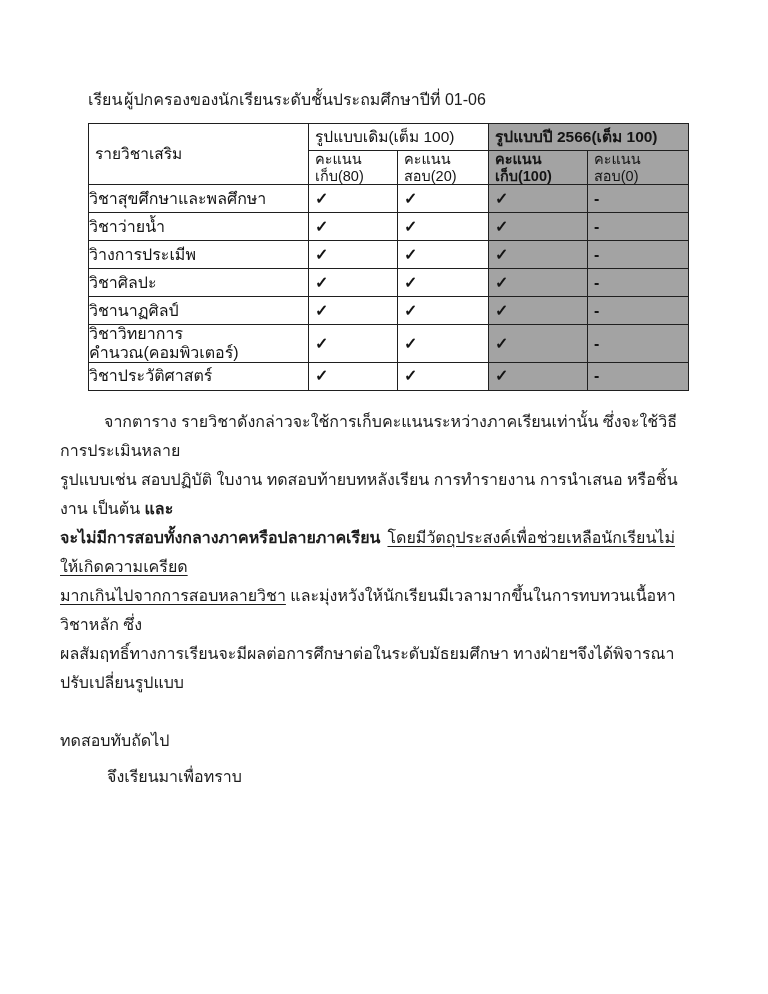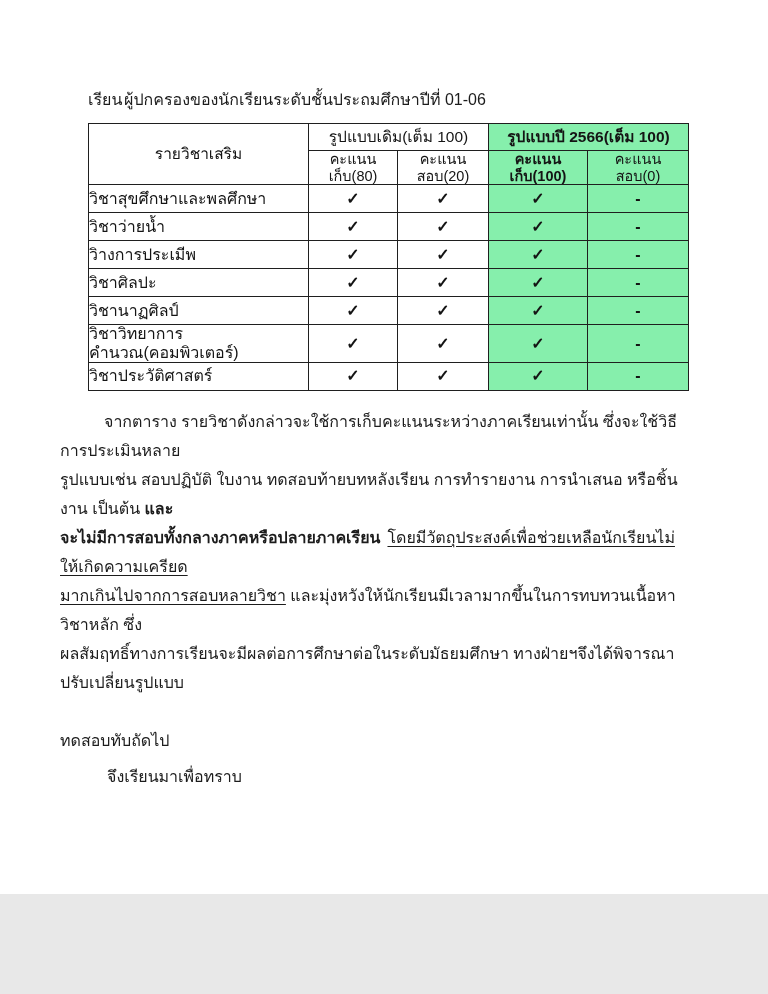--- a/index.html
+++ b/index.html
@@ -1,19 +1,19 @@
 <!DOCTYPE html>
 <html><head>
 <meta charset="utf-8">
 <style>
   html, body { margin: 0; padding: 0; background: #e8e8e8; }
   .page {
     position: relative;
     width: 768px;
-    height: 894px;
+    height: 994px;
     margin: 0 auto;
     background: #ffffff;
     font-family: "Liberation Sans", sans-serif;
     color: #1c1c1c;
     font-size: 16px;
     overflow: hidden;
   }
   .addr-line {
     margin-left: 88px;
     margin-right: 60px;
@@ -40,25 +40,25 @@
     width: 600px;
     color: #141414;
   }
   table.eval td {
     border: 1.5px solid #1f1f1f;
     padding: 0 6px;
     background: #ffffff;
     height: 26px;
     line-height: 1.15;
   }
-  table.eval .center { text-align: center; }
+  table.eval .center { }
   table.eval .group-hdr { font-size: 15.5px; }
   table.eval .sub-hdr { font-size: 14.5px; }
   table.eval .bold { font-weight: bold; }
-  table.eval .green { background: #86efac; }
+  table.eval .green { background: #a3a3a3; }
   table.eval tbody td { height: 27px; }
   table.eval td.subject { font-size: 16px; padding-left: 0; }
   table.eval td.mark { font-weight: bold; font-size: 16px; }
   .col-c1 { width: 220px; }
   .col-c2 { width: 89px; }
   .col-c3 { width: 91px; }
   .col-c4 { width: 99px; }
   .col-c5 { width: 101px; }
 
   .closing {

